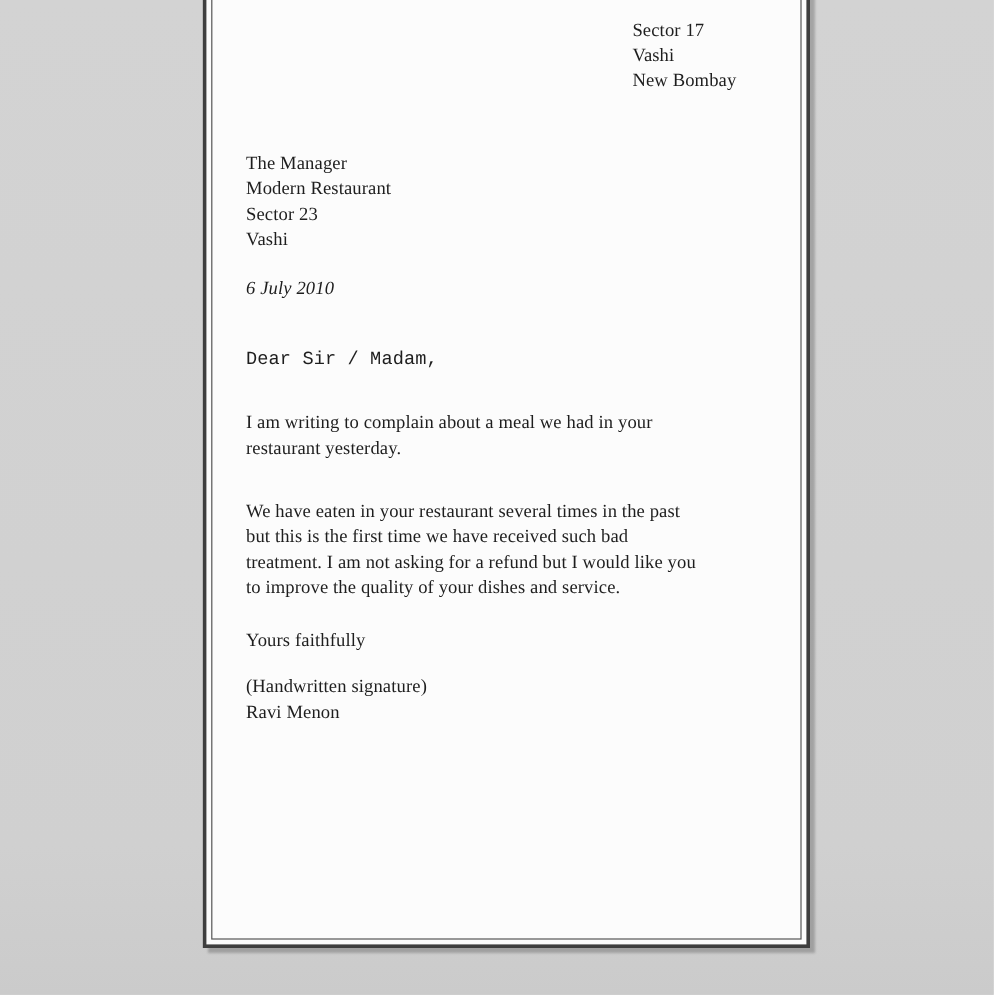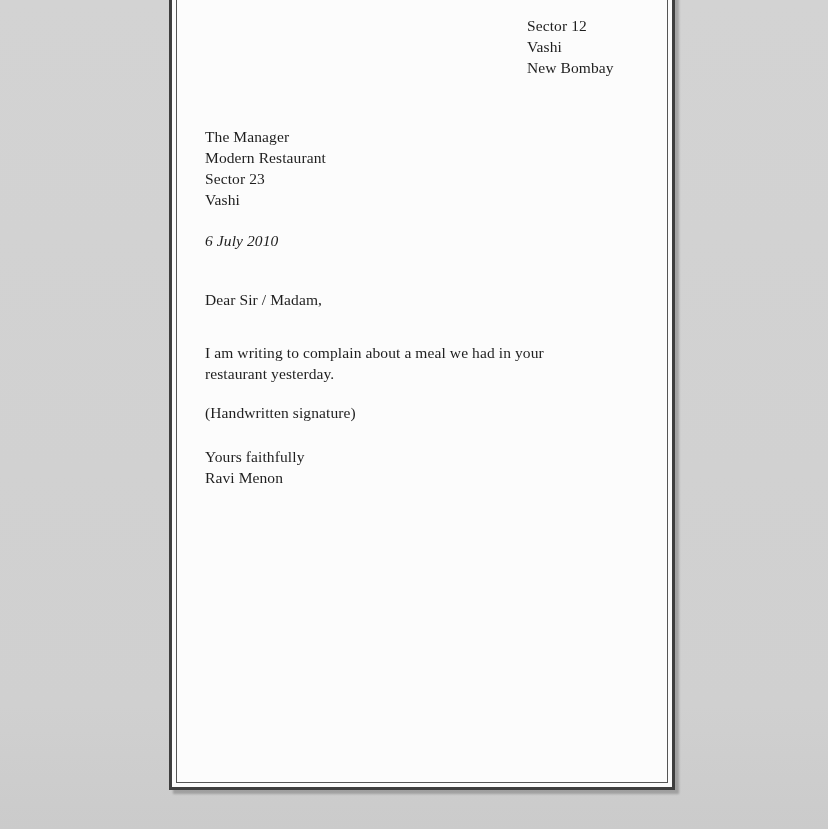--- a/index.html
+++ b/index.html
@@ -41,55 +41,59 @@
     box-sizing: border-box;
     color: #1e1e1e;
     font-size: 15.5px;
     line-height: 21px;
     letter-spacing: 0.1px;
   }
   .block { white-space: pre-line; }
   .sender { margin-left: 322px; }
   .recipient { margin-top: 48px; }
   .date { margin-top: 20px; font-style: italic; }
-  .salutation { margin-top: 38px; }
+  .salutation { margin-top: 38px; font-family: Liberation Mono, monospace; }
   .para { margin-top: 32px; }
   .closing { margin-top: 23px; }
   .sig-note { margin-top: 18px; }
   .sig-name { }
 </style>
 </head>
 <body>
 
 <div class="stage">
   <div class="page">
     <div class="frame">
       <div class="content">
 
-        <div class="block sender">Sector 12
+        <div class="block sender">Sector 17
 Vashi
 New Bombay</div>
 
         <div class="block recipient">The Manager
 Modern Restaurant
 Sector 23
 Vashi</div>
 
         <div class="block date">6 July 2010</div>
 
         <div class="block salutation">Dear Sir / Madam,</div>
 
         <div class="block para">I am writing to complain about a meal we had in your
 restaurant yesterday.</div>
 
 
 
+        <div class="block para">We have eaten in your restaurant several times in the past
+but this is the first time we have received such bad
+treatment. I am not asking for a refund but I would like you
+to improve the quality of your dishes and service.</div>
+
+        <div class="block closing">Yours faithfully</div>
 
         <div class="block sig-note">(Handwritten signature)</div>
-
-        <div class="block closing">Yours faithfully</div>
 
         <div class="block sig-name">Ravi Menon</div>
 
       </div>
     </div>
   </div>
 </div>
 
 </body></html>

